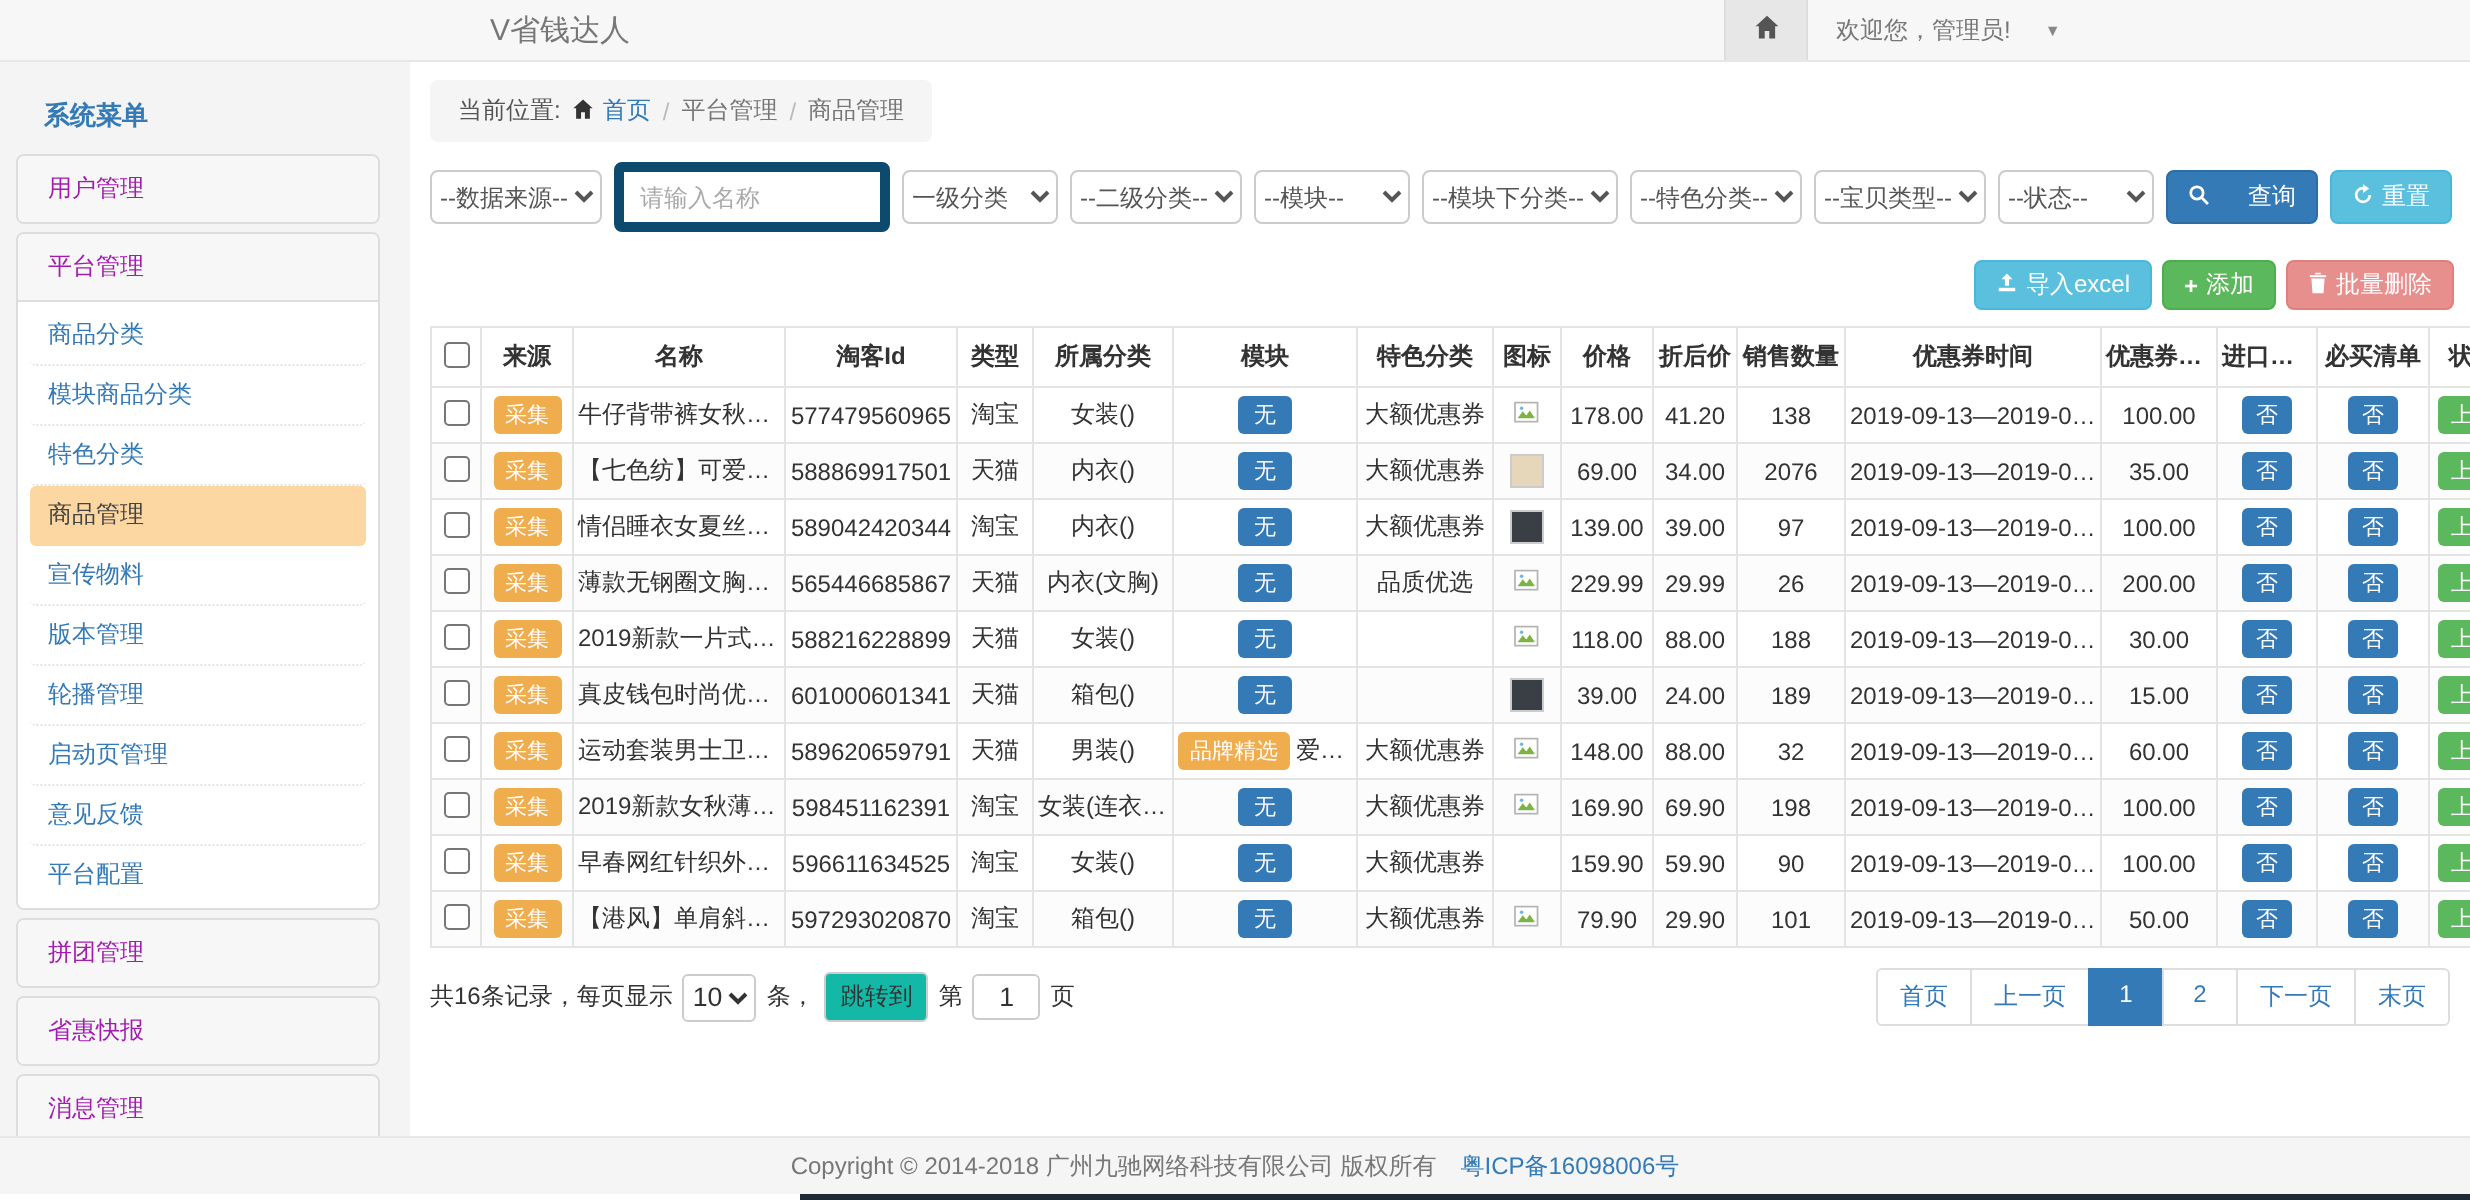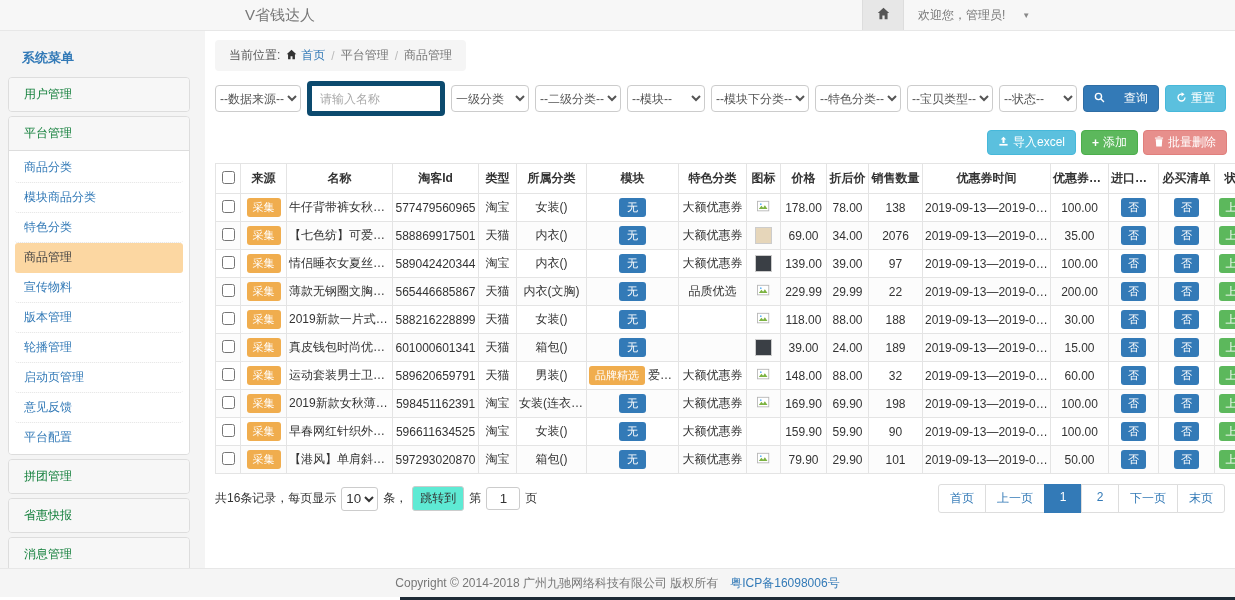--- a/index.html
+++ b/index.html
@@ -10,21 +10,21 @@
   .topbar-right{position:absolute;left:862px;top:0;height:100%;display:flex;align-items:center;}
   .home-box{width:40px;height:100%;background:#e7e7e7;border-left:1px solid #ddd;border-right:1px solid #ddd;
     display:flex;align-items:center;justify-content:center;cursor:pointer;}
   .welcome{margin-left:14px;color:#777;cursor:pointer;display:flex;align-items:center;gap:17px;}
   .caret{font-size:8px;color:#888;}
   
   .layout{display:flex;height:537px;overflow:hidden;}
   .side-col{width:205px;background:#f4f4f4;box-sizing:border-box;padding:12px 15px 0 8px;overflow:hidden;}
   .side-title{color:#337ab7;font-weight:bold;font-size:13px;padding:6px 4px 10px 14px;}
   .side-group{background:#f7f7f7;border:1px solid #ddd;border-radius:4px;margin-bottom:4px;overflow:hidden;}
-  .side-group-header{padding:8px 15px;color:#15803d;cursor:pointer;background:#f7f7f7;}
+  .side-group-header{padding:8px 15px;color:#a21caf;cursor:pointer;background:#f7f7f7;}
   .side-sub{background:#fff;border-top:1px solid #ddd;padding:2px 6px;}
   .side-sub-item{padding:6px 9px;color:#337ab7;border-bottom:1px dotted #e3e3e3;cursor:pointer;border-radius:3px;}
   .side-sub-item:last-child{border-bottom:none;}
   .side-sub-item.active{background:#fcd7a2;color:#444;border-bottom:1px dotted transparent;}
   
   .main-col{flex:1;box-sizing:border-box;padding:9px 8px 0 10px;background:#fff;overflow:hidden;}
   .breadcrumb{display:inline-flex;align-items:center;gap:6px;background:#f5f5f5;border-radius:4px;
     padding:7px 14px;color:#555;margin-bottom:10px;}
   .bc-home{color:#337ab7;cursor:pointer;display:inline-flex;align-items:center;gap:4px;}
   .bc-sep{color:#bbb;}
@@ -57,21 +57,21 @@
   .btn-xs.green{background:#5cb85c;}
   .thumb{width:15px;height:15px;display:inline-block;border:1px solid #ccc;vertical-align:middle;}
   .thumb.beige{background:#e6d6ba;}
   .thumb.dark{background:#3a3f45;}
   td input[type=checkbox], th input[type=checkbox]{margin:0;}
   .module-txt{margin-left:3px;color:#333;}
   
   .pagebar{display:flex;justify-content:space-between;align-items:center;margin-top:10px;}
   .pageinfo{display:flex;align-items:center;gap:5px;color:#333;}
   .pp-select{height:24px;border:1px solid #ccc;border-radius:3px;background:#fff;color:#333;}
-  .jump-btn{background:#5eead4;border:1px solid #ccc;border-radius:3px;padding:3px 7px;color:#333;cursor:pointer;}
+  .jump-btn{background:#14b8a6;border:1px solid #ccc;border-radius:3px;padding:3px 7px;color:#333;cursor:pointer;}
   .page-input{width:28px;height:19px;border:1px solid #ccc;border-radius:3px;text-align:center;color:#333;}
   .pager{display:flex;margin-right:2px;}
   .pager-item{min-width:14px;padding:5px 11px;border:1px solid #ddd;margin-left:-1px;background:#fff;
     color:#337ab7;text-align:center;cursor:pointer;}
   .pager-item:first-child{border-radius:3px 0 0 3px;}
   .pager-item:last-child{border-radius:0 3px 3px 0;}
   .pager-item.active{background:#337ab7;border-color:#337ab7;color:#fff;}
   
   .footer{height:28px;background:#f5f5f5;border-top:1px solid #e7e7e7;display:flex;align-items:center;
     justify-content:center;color:#777;gap:12px;}
@@ -259,21 +259,21 @@
             <td>淘宝</td>
             <td>女装()</td>
             <td><span class="badge-blue">无</span></td>
             <td>大额优惠券</td>
             <td><span><svg width="14" height="13" viewBox="0 0 16 15">
                   <rect x="0.5" y="1.5" width="13" height="11" fill="#fff" stroke="#b5b5b5"></rect>
                   <path d="M2 10.5l3-4 2 2.5 2-3 3 4.5z" fill="#7cb342"></path>
                   <circle cx="4.3" cy="4.8" r="1" fill="#64b5f6"></circle>
                 </svg></span></td>
             <td>178.00</td>
-            <td>78.00</td>
+            <td>41.20</td>
             <td>138</td>
             <td>2019-09-13—2019-09-17</td>
             <td>100.00</td>
             <td><span class="btn-xs blue">否</span></td>
             <td><span class="btn-xs blue">否</span></td>
             <td><span class="btn-xs green">上架</span></td>
           </tr>
           <tr>
             <td><input type="checkbox" style=""></td>
             <td><span class="badge-orange">采集</span></td>
@@ -321,21 +321,21 @@
             <td>内衣(文胸)</td>
             <td><span class="badge-blue">无</span></td>
             <td>品质优选</td>
             <td><span><svg width="14" height="13" viewBox="0 0 16 15">
                   <rect x="0.5" y="1.5" width="13" height="11" fill="#fff" stroke="#b5b5b5"></rect>
                   <path d="M2 10.5l3-4 2 2.5 2-3 3 4.5z" fill="#7cb342"></path>
                   <circle cx="4.3" cy="4.8" r="1" fill="#64b5f6"></circle>
                 </svg></span></td>
             <td>229.99</td>
             <td>29.99</td>
-            <td>22</td>
+            <td>26</td>
             <td>2019-09-13—2019-09-17</td>
             <td>200.00</td>
             <td><span class="btn-xs blue">否</span></td>
             <td><span class="btn-xs blue">否</span></td>
             <td><span class="btn-xs green">上架</span></td>
           </tr>
           <tr>
             <td><input type="checkbox" style=""></td>
             <td><span class="badge-orange">采集</span></td>
             <td>2019新款一片式系...</td>

